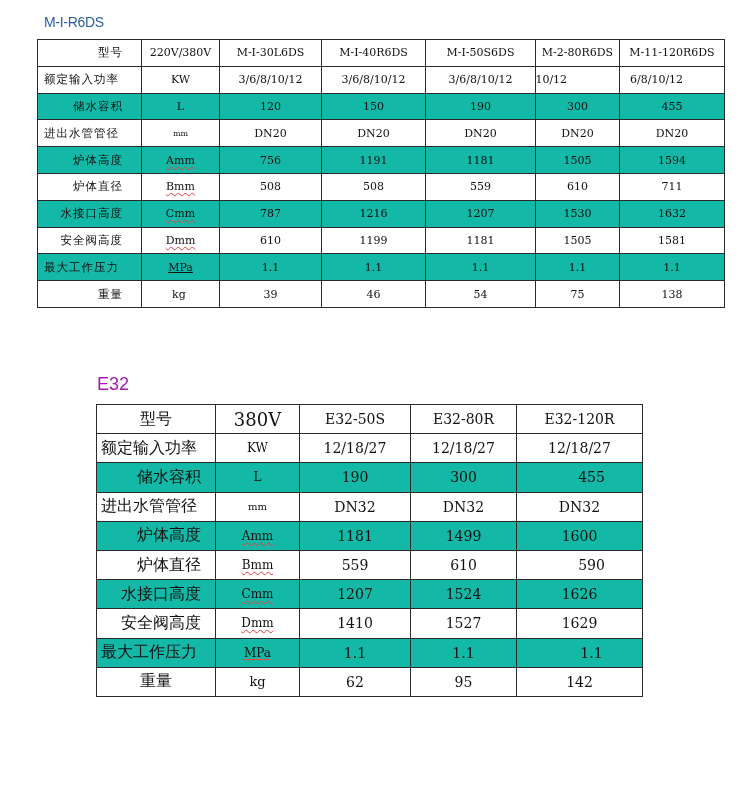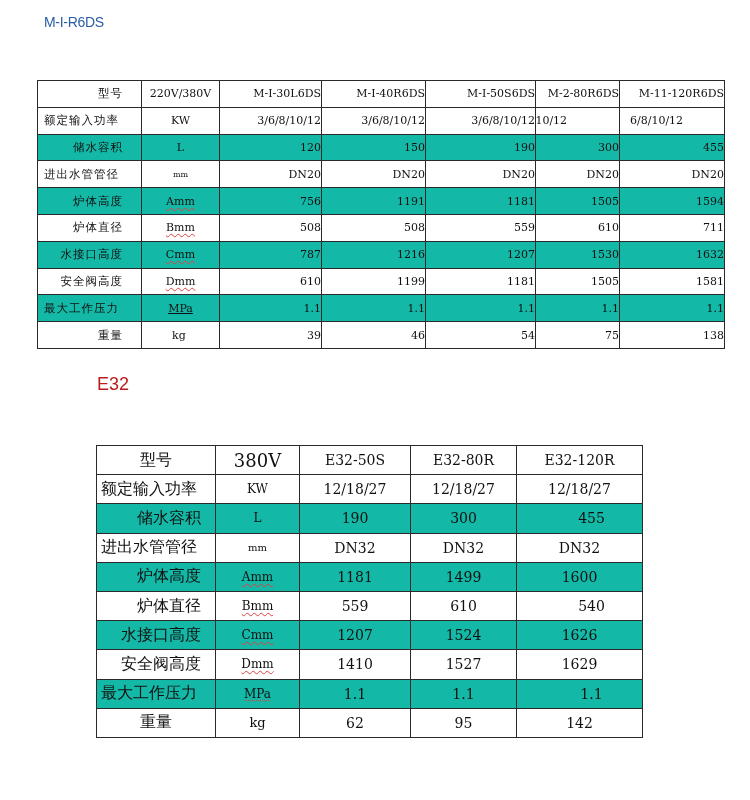--- a/index.html
+++ b/index.html
@@ -2,34 +2,34 @@
 <html><head>
 <meta charset="utf-8">
 <style>
   html, body { margin: 0; padding: 0; background: #ffffff; }
   body { width: 750px; height: 800px; position: relative; overflow: hidden;
          font-family: "DejaVu Serif", "Liberation Serif", serif; color: #111; }
 
   .title1 { position: absolute; left: 44px; top: 14px; font-family: "Liberation Sans", sans-serif;
             font-size: 14px; color: #2a5da8; letter-spacing: -0.3px; }
   .title2 { position: absolute; left: 97px; top: 374px; font-family: "Liberation Sans", sans-serif;
-            font-size: 18px; color: #b91c1c; }
-
-  table { position: absolute; border-collapse: collapse; table-layout: fixed; margin-top: 41px; }
+            font-size: 18px; color: #a21caf; }
+
+  table { position: absolute; border-collapse: collapse; table-layout: fixed; }
   td { border: 1px solid #2a2a2a; padding: 0; white-space: nowrap; overflow: hidden;
        vertical-align: middle; }
   tr.shaded td { background: #14b8a6; }
 
   
   #t1 { left: 37px; top: 39px; width: 687px; font-size: 11px; }
   #t1 tr { height: 26.8px; }
   #t1 td.label { text-align: right; padding-right: 18px; letter-spacing: 1px; font-family: "DejaVu Sans", sans-serif; font-size: 11.5px; }
   #t1 td.label.left { text-align: left; padding-left: 6px; padding-right: 0; }
   #t1 td.unit { text-align: center; font-size: 11px; }
-  #t1 td.val { text-align: right; }
+  #t1 td.val { text-align: center; }
 
   
   #t2 { left: 96px; top: 404px; width: 546px; font-size: 14px; }
   #t2 tr { height: 29.2px; }
   #t2 td.label { text-align: right; padding-right: 14px; font-family: "DejaVu Sans", sans-serif; font-size: 16px; }
   #t2 td.label.center { text-align: center; padding-right: 0; }
   #t2 td.label.left { text-align: left; padding-left: 4px; padding-right: 0; }
   #t2 td.unit { text-align: center; font-size: 12px; }
   #t2 td.val { text-align: center; }
 
@@ -191,21 +191,21 @@
     <td class="unit"><span class="squiggle">Amm</span></td>
     <td class="val">1181</td>
     <td class="val">1499</td>
     <td class="val">1600</td>
   </tr>
   <tr>
     <td class="label">炉体直径</td>
     <td class="unit"><span class="squiggle">Bmm</span></td>
     <td class="val">559</td>
     <td class="val">610</td>
-    <td class="val"><span class="shift-right">540</span></td>
+    <td class="val"><span class="shift-right">590</span></td>
   </tr>
   <tr class="shaded">
     <td class="label">水接口高度</td>
     <td class="unit"><span class="squiggle">Cmm</span></td>
     <td class="val">1207</td>
     <td class="val">1524</td>
     <td class="val">1626</td>
   </tr>
   <tr>
     <td class="label">安全阀高度</td>

